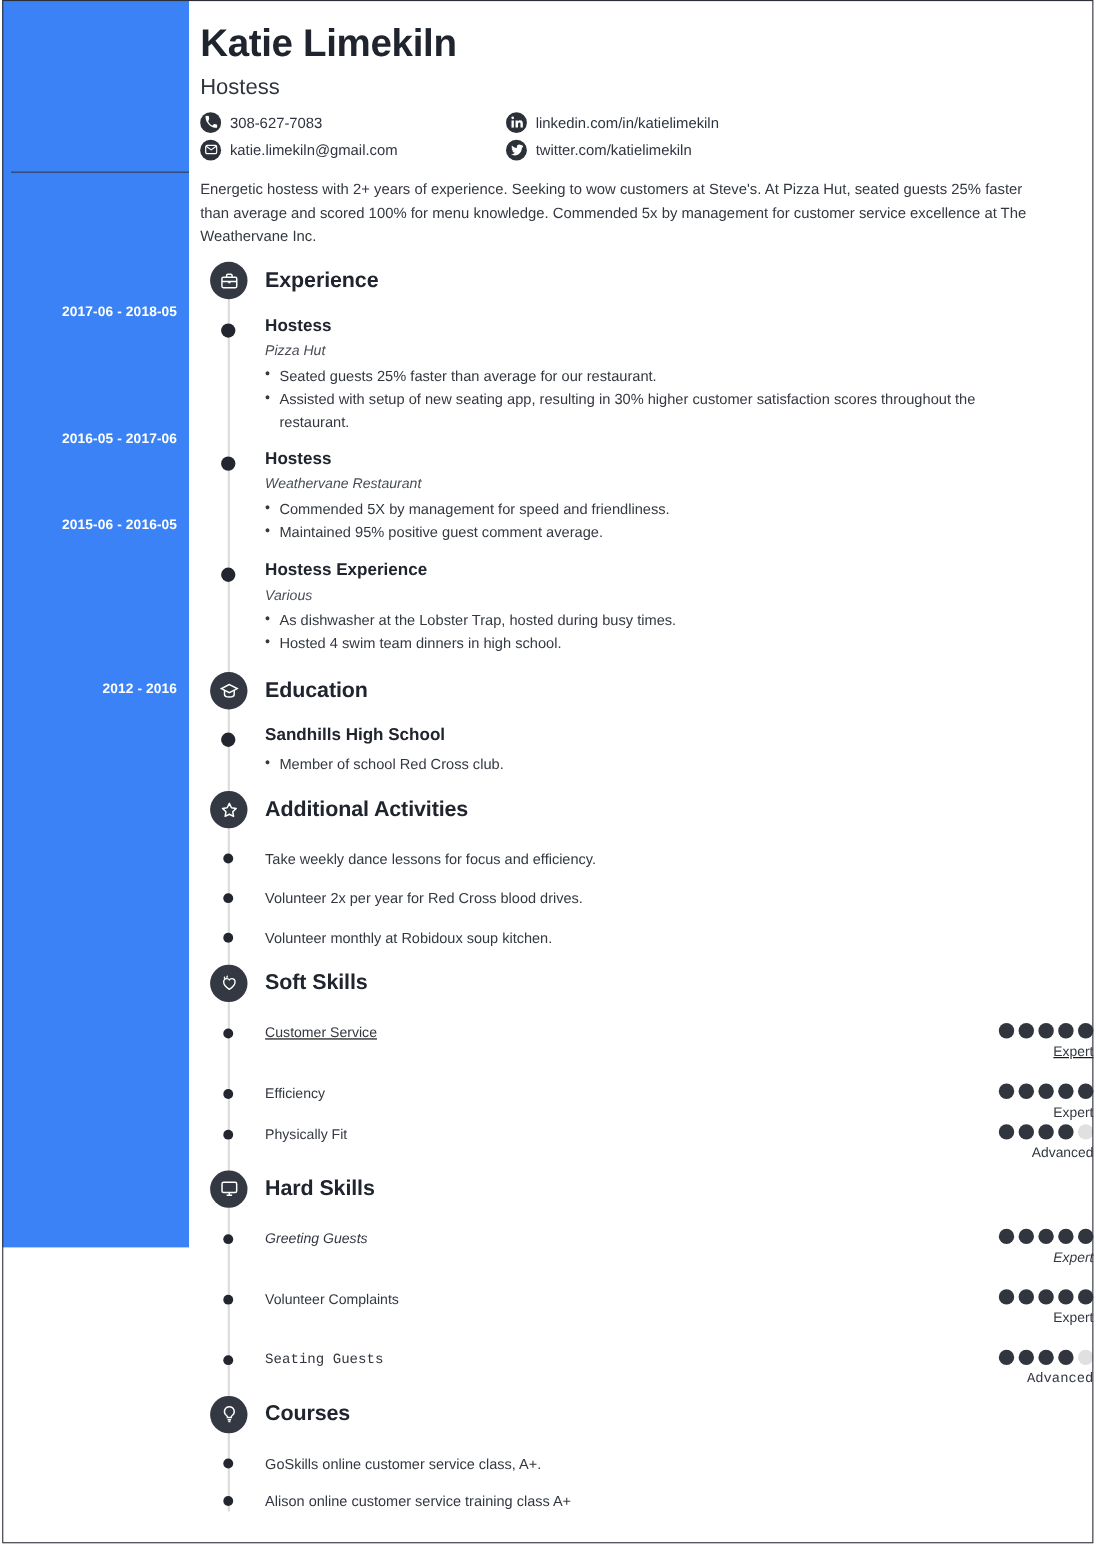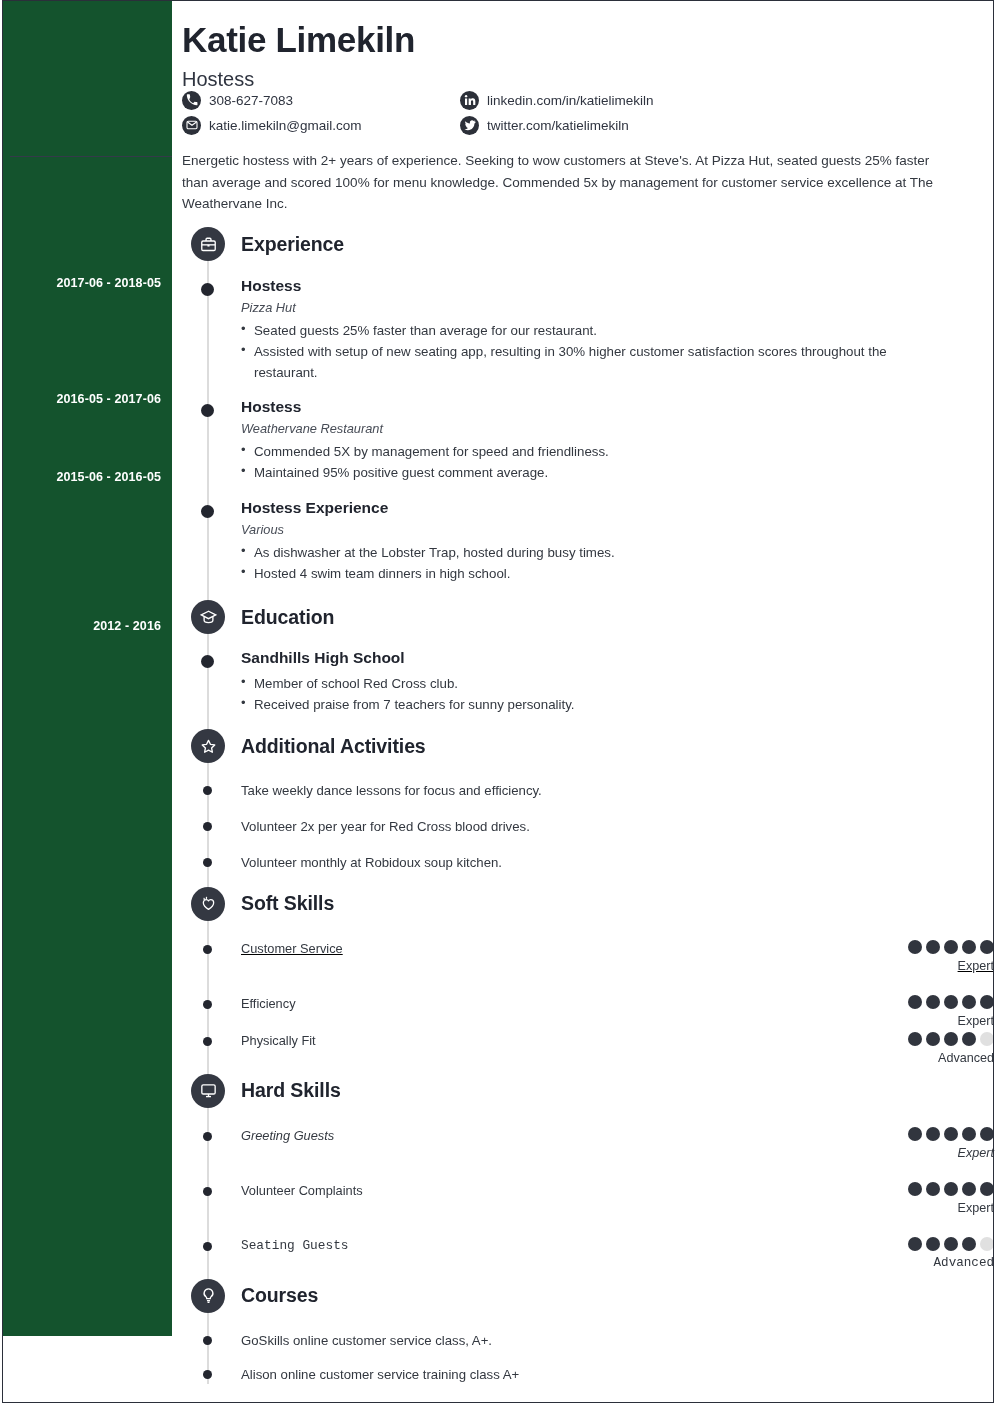--- a/index.html
+++ b/index.html
@@ -19,22 +19,22 @@
   #page-border {
     position: absolute;
     left: 2px; top: 0px; right: 2px; bottom: 3px;
     border: 1px solid #2b2f3a;
     pointer-events: none;
     z-index: 40;
   }
   
   #sidebar {
     position: absolute;
-    left: 2px; top: 0; width: 170px; height: 1336px;
-    background: #14532d;
+    left: 2px; top: 0; width: 170px; height: 1134px;
+    background: #3b82f6;
     z-index: 2;
   }
   #sidebar-divider {
     position: absolute;
     left: 8px; top: 156px; width: 162px; height: 1px;
     background: #343a49;
   }
   .side-date {
     position: absolute;
     right: 11px;
@@ -57,20 +57,21 @@
   #header { padding: 22px 0 0 10px; }
   #name {
     font-size: 35px; font-weight: bold; color: #20242e;
     letter-spacing: -0.3px; line-height: 1.05;
   }
   #job-title {
     margin-top: 9px;
     font-size: 20px; color: #2f3440; font-weight: normal;
   }
   #contact-grid {
+    margin-top: 11px;
     display: grid;
     grid-template-columns: 278px auto;
     row-gap: 6px;
     text-align: right;
   }
   .contact-item { display: flex; align-items: center; }
   .c-icon {
     width: 19px; height: 19px; border-radius: 50%;
     background: #2c3039;
     display: inline-flex; align-items: center; justify-content: center;
@@ -292,21 +293,20 @@
           </svg>
         </span>
         <span class="sec-title">Education</span>
       </div>
 
       <div class="entry" style="margin-top:15px;">
         <span class="dot-big"></span>
         <div class="entry-title">Sandhills High School</div>
         <ul class="bullets" style="margin-top:6px;">
           <li>Member of school Red Cross club.</li>
-          <li>Received praise from 7 teachers for sunny personality.</li>
         </ul>
       </div>
 
       <div class="section-head" style="margin-top:14px;">
         <span class="sec-badge">
           <svg width="17" height="17" viewBox="0 0 24 24" fill="none" stroke="#fff" stroke-width="1.9" stroke-linejoin="round">
             <path d="M12 3.3l2.7 5.6 6.1.85-4.45 4.3 1.08 6.05L12 17.25 6.57 20.1l1.08-6.05L3.2 9.75l6.1-.85L12 3.3z"></path>
           </svg>
         </span>
         <span class="sec-title">Additional Activities</span>

